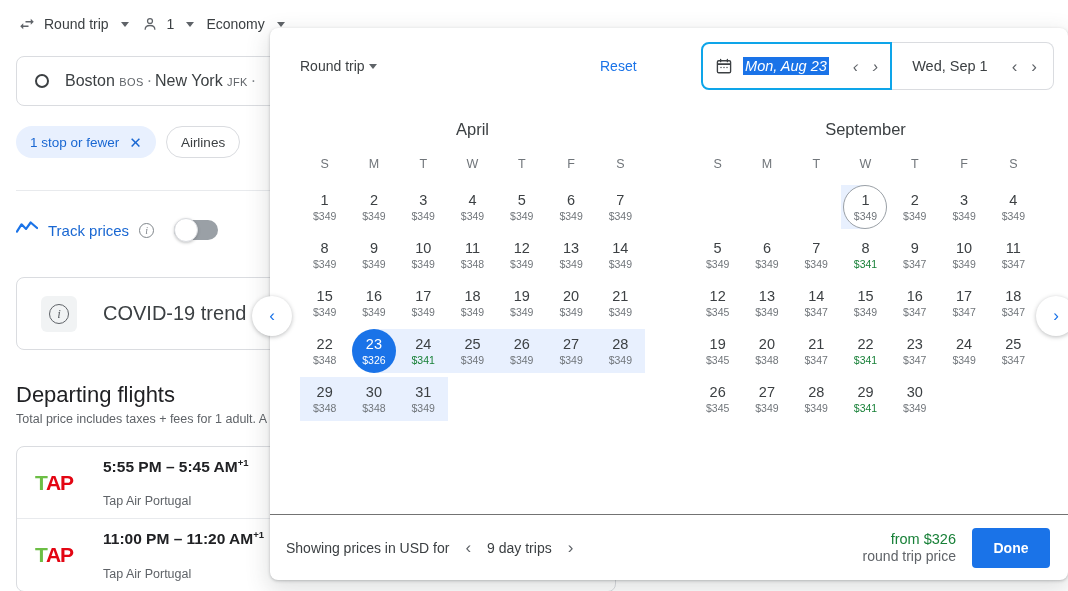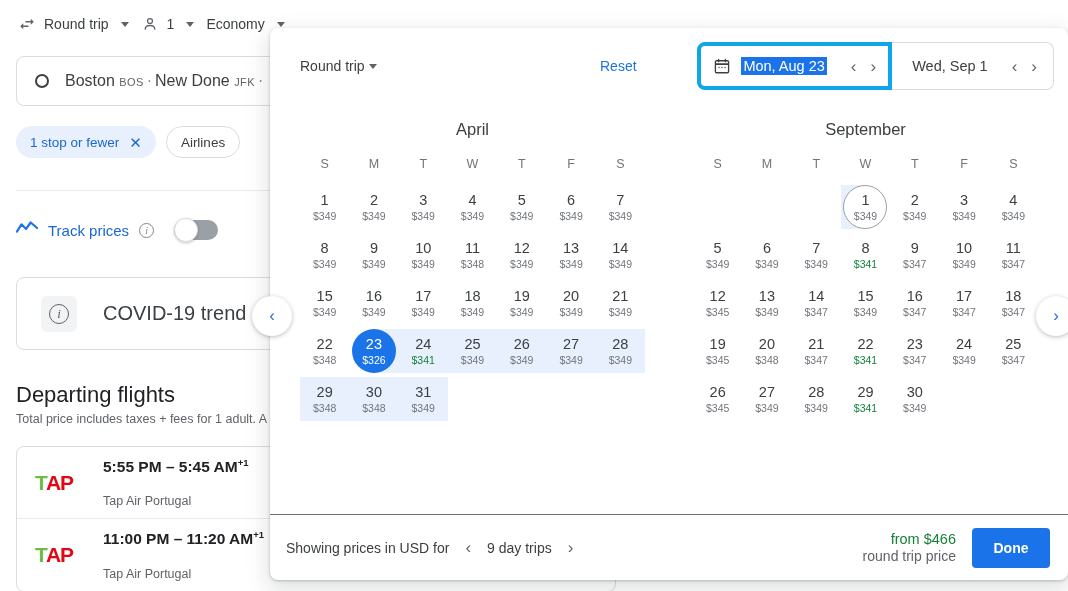--- a/index.html
+++ b/index.html
@@ -99,22 +99,22 @@
   }
   .dlg-head { height: 76px; display: flex; align-items: center; padding: 0 30px;
               position: relative; flex: 0 0 auto; }
   .rt-sel { display: flex; align-items: center; font-size: 14px; color: #3c4043; }
   .reset-btn { position: absolute; left: 330px; font-size: 14px; color: #1a73e8; }
 
   .date-fields { position: absolute; right: 14px; display: flex; align-items: stretch;
                  height: 48px; }
   .date-field { display: flex; align-items: center; gap: 10px; padding: 0 14px;
                 border: 1px solid #dadce0; background: #fff; }
-  .date-field.first { border-radius: 8px 0 0 8px; border: 4px solid #0ea5e9;
-                      padding: 0 12px; }
+  .date-field.first { border-radius: 8px 0 0 8px; border: 2px solid #0ea5e9;
+                      padding: 0 12px; font-style: italic; }
   .date-field.second { border-radius: 0 8px 8px 0; border-left: none; padding-left: 20px;
                        padding-right: 16px; }
   .cal-icon { width: 18px; height: 18px; flex: 0 0 auto; }
   .date-text { font-size: 14.5px; color: #3c4043; white-space: nowrap; }
   .date-text.selected { background: #1a73e8; color: #fff; padding: 1px 2px; }
   .nav-chevs { display: flex; align-items: center; gap: 14px; margin-left: 14px; }
   .chev { color: #5f6368; font-size: 17px; line-height: 1; user-select: none; }
 
   .dlg-body { flex: 1 1 auto; display: flex; padding: 0 30px; gap: 48px; position: relative; }
   .month { flex: 1 1 0; min-width: 0; }
@@ -194,21 +194,21 @@
       <div class="ctrl">
         <span>Economy</span>
         <span class="caret"></span>
       </div>
     </div>
 
     <div class="searchbar">
       <div class="origin-dot"></div>
       <div class="route-text">
         <span>Boston</span>
-        <span class="code">BOS</span><span class="sep">·</span><span>New Done</span>
+        <span class="code">BOS</span><span class="sep">·</span><span>New York</span>
         <span class="code">JFK</span><span class="sep">·</span>
       </div>
     </div>
 
     <div class="chiprow">
       <div class="chip active">
         <span>1 stop or fewer</span>
         <span class="x">✕</span>
       </div>
       <div class="chip plain">
@@ -626,21 +626,21 @@
 
     <div class="dlg-foot">
       <span class="foot-label">Showing prices in USD for</span>
       <span class="trip-nav">
         <span class="chev">‹</span>
         <span class="tval">9 day trips</span>
         <span class="chev">›</span>
       </span>
       <span class="foot-right">
         <span class="price-block">
-          <div class="price-from">from $466</div>
+          <div class="price-from">from $326</div>
           <div class="price-sub">round trip price</div>
         </span>
         <span class="done-btn">Done</span>
       </span>
     </div>
   </div>
 
   <div class="side-arrow left">
     <span>‹</span>
   </div>

